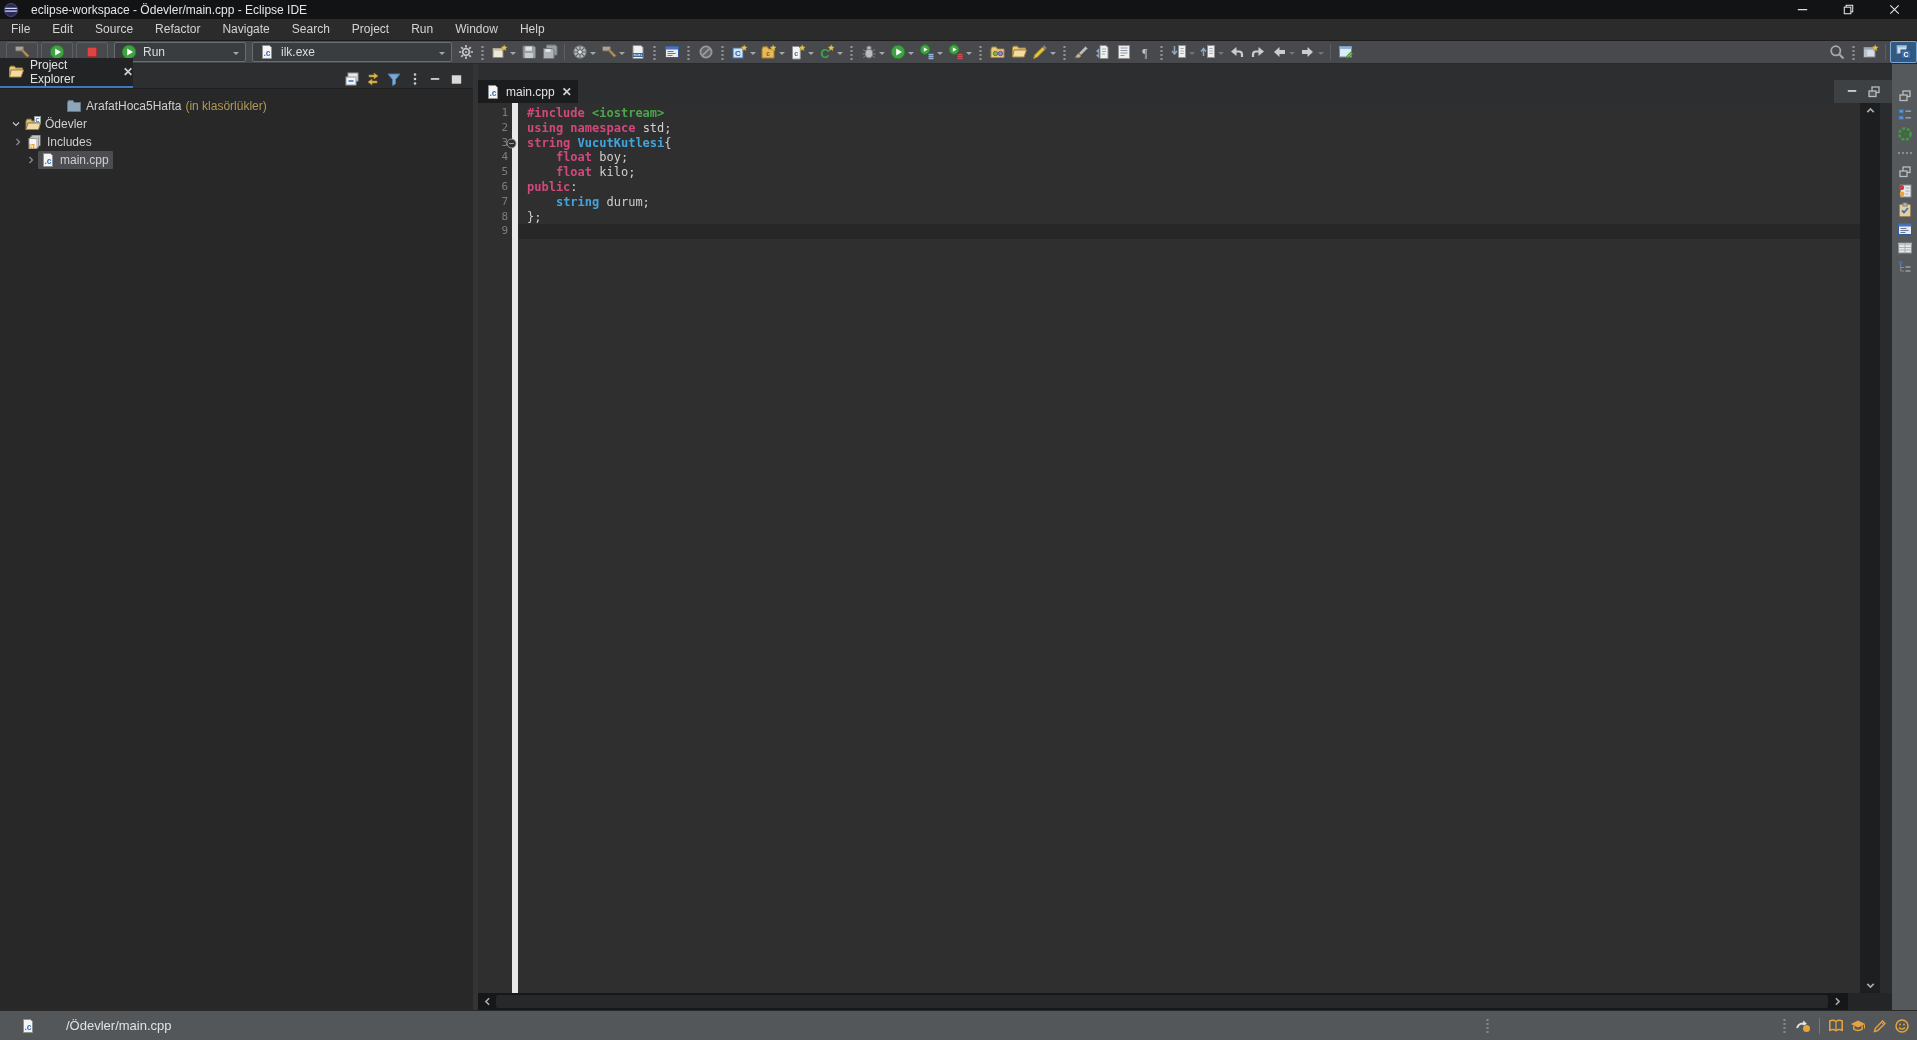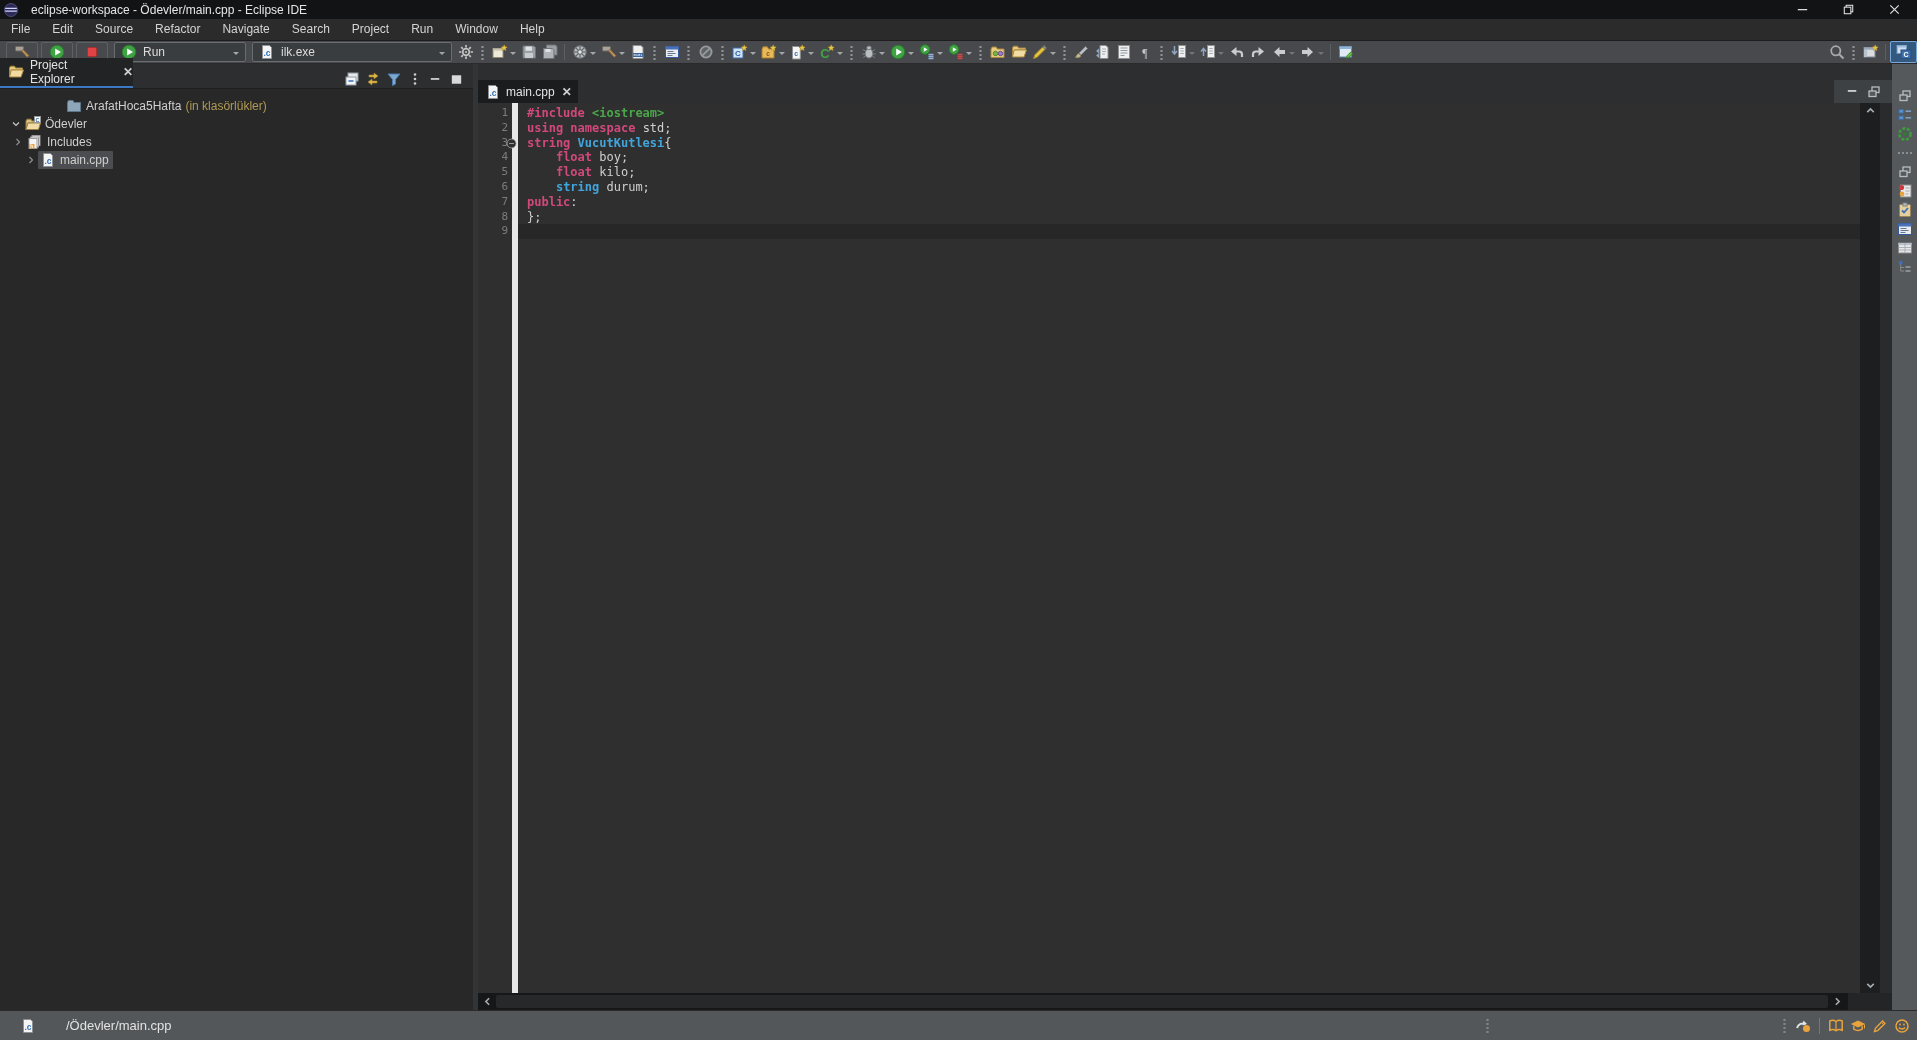--- a/index.html
+++ b/index.html
@@ -696,22 +696,22 @@
             <div class="gn">9</div>
           </div>
         <div id="wbar"></div>
         <div id="curline" style="top: 121.4px;"></div>
         <div id="lines">
             <div class="cl"><span class="tk-kw">#include</span><span class="tk-pl"> </span><span class="tk-inc">&lt;iostream&gt;</span></div>
             <div class="cl"><span class="tk-kw">using</span><span class="tk-pl"> </span><span class="tk-kw">namespace</span><span class="tk-pl"> </span><span class="tk-pl">std;</span></div>
             <div class="cl"><span class="tk-kw">string</span><span class="tk-pl"> </span><span class="tk-type">VucutKutlesi</span><span class="tk-pl">{</span></div>
             <div class="cl"><span class="tk-pl">    </span><span class="tk-kw">float</span><span class="tk-pl"> boy;</span></div>
             <div class="cl"><span class="tk-pl">    </span><span class="tk-kw">float</span><span class="tk-pl"> kilo;</span></div>
+            <div class="cl"><span class="tk-kw">public</span><span class="tk-pl">:</span></div>
             <div class="cl"><span class="tk-pl">    </span><span class="tk-type">string</span><span class="tk-pl"> durum;</span></div>
-            <div class="cl"><span class="tk-kw">public</span><span class="tk-pl">:</span></div>
             <div class="cl"><span class="tk-pl">};</span></div>
             <div class="cl"></div>
           </div>
         <div id="vscroll">
           <div class="sar ic" style="top:0" id="sup">
               <svg xmlns="http://www.w3.org/2000/svg" viewBox="0 0 16 16" width="13" height="13">
                 <path d="M4 10l4-4 4 4" fill="none" stroke="#a8acaf" stroke-width="2"></path>
               </svg>
             </div>
           <div class="sar ic" style="bottom:0" id="sdn">

